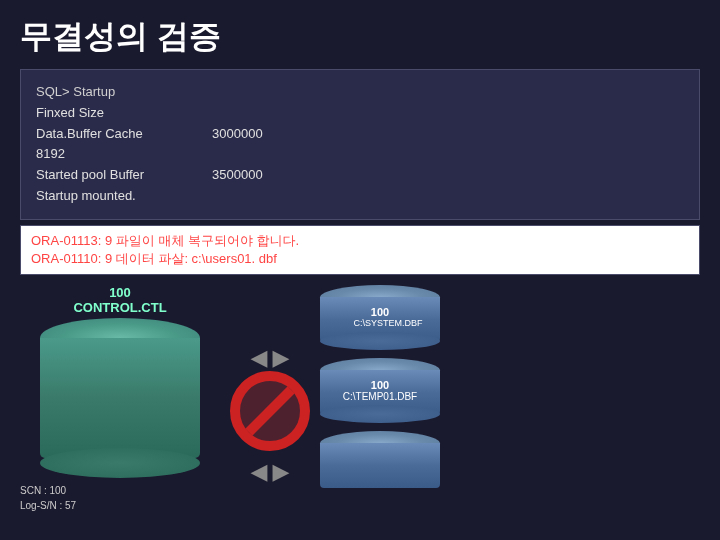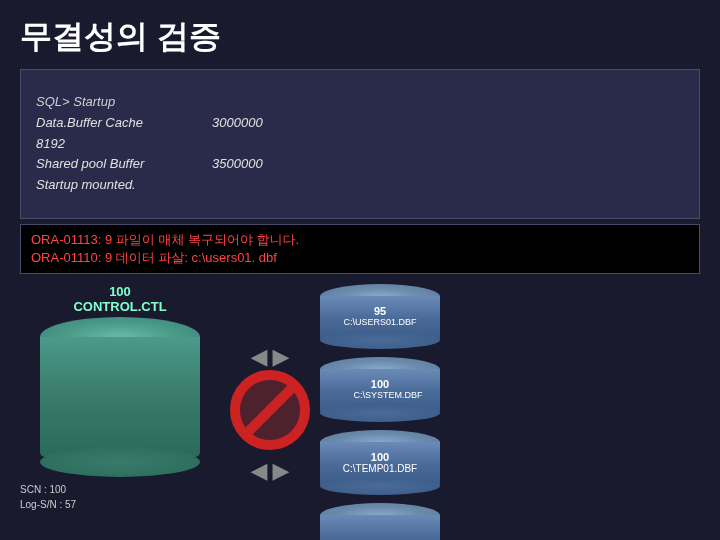--- a/index.html
+++ b/index.html
@@ -16,41 +16,40 @@
       color: #ffffff;
       font-size: 32px;
       font-weight: bold;
       padding: 15px 20px 10px 20px;
     }
 
     .info-box {
       background: #2a2a4a;
       border: 1px solid #4a4a6a;
       margin: 0 20px;
-      padding: 22px 15px;
+      padding: 12px 15px;
       color: #e0e0e0;
       font-size: 13px;
       line-height: 1.6;
-      font-style: italic;
     }
 
     .info-box .sql-line { color: #d0d0d0; }
     .info-box .data-row {
       display: flex;
       gap: 16px;
     }
     .info-box .label-col { width: 160px; }
     .info-box .value-col { }
 
     .error-box {
       margin: 5px 20px 0 20px;
       padding: 6px 10px;
       font-size: 13px;
       color: #ff4444;
-      background: #000000;
+      background: #ffffff;
       border: 1px solid #4a4a6a;
     }
 
     .main-area {
       display: flex;
       margin-top: 10px;
       padding: 0 20px;
       gap: 10px;
       align-items: flex-start;
     }
@@ -190,29 +189,30 @@
       white-space: nowrap;
     }
   </style>
 </head>
 <body>
 
 <div class="title">무결성의 검증</div>
 
 <div class="info-box">
   <div class="sql-line">SQL&gt; Startup</div>
+  <div>Finxed Size</div>
   <div class="data-row">
     <span class="label-col">Data.Buffer Cache</span>
     <span class="value-col">3000000</span>
   </div>
   <div class="data-row">
     <span class="value-col">8192</span>
   </div>
   <div class="data-row">
-    <span class="label-col">Shared pool Buffer</span>
+    <span class="label-col">Started pool Buffer</span>
     <span class="value-col">3500000</span>
   </div>
   <div>Startup mounted.</div>
 </div>
 
 <div class="error-box">
   <div>ORA-01113: 9  파일이 매체 복구되어야 합니다.</div>
   <div>ORA-01110: 9 데이터 파살: c:\users01. dbf</div>
 </div>
 
@@ -242,29 +242,20 @@
       <span style="font-size:22px; color:#888;">▶</span>
     </div>
     <div class="no-symbol"></div>
     <div style="display:flex; align-items:center; gap:5px; margin-top:8px;">
       <span style="font-size:22px; color:#888;">◀</span>
       <span style="font-size:22px; color:#888;">▶</span>
     </div>
   </div>
 
   <div class="right-cylinders" id="right-cylinders-container">
-  <div class="small-cylinder">
-      <div class="sc-top"></div>
-      <div class="sc-body"></div>
-      <div class="sc-bottom"></div>
-      <div class="sc-info">
-        <div style="font-size:11px; font-weight:bold;">95</div>
-        <div style="font-size:9px;">C:\USERS01.DBF</div>
-      </div>
-    </div>
       <div class="small-cylinder">
       <div class="sc-top"></div>
       <div class="sc-body"></div>
       <div class="sc-bottom"></div>
       <div class="sc-info">
         <div style="font-size:11px; font-weight:bold;">100</div>
         <div style="font-size:9px;padding-left:16px;">C:\SYSTEM.DBF</div>
       </div>
     </div>
       <div class="small-cylinder">

